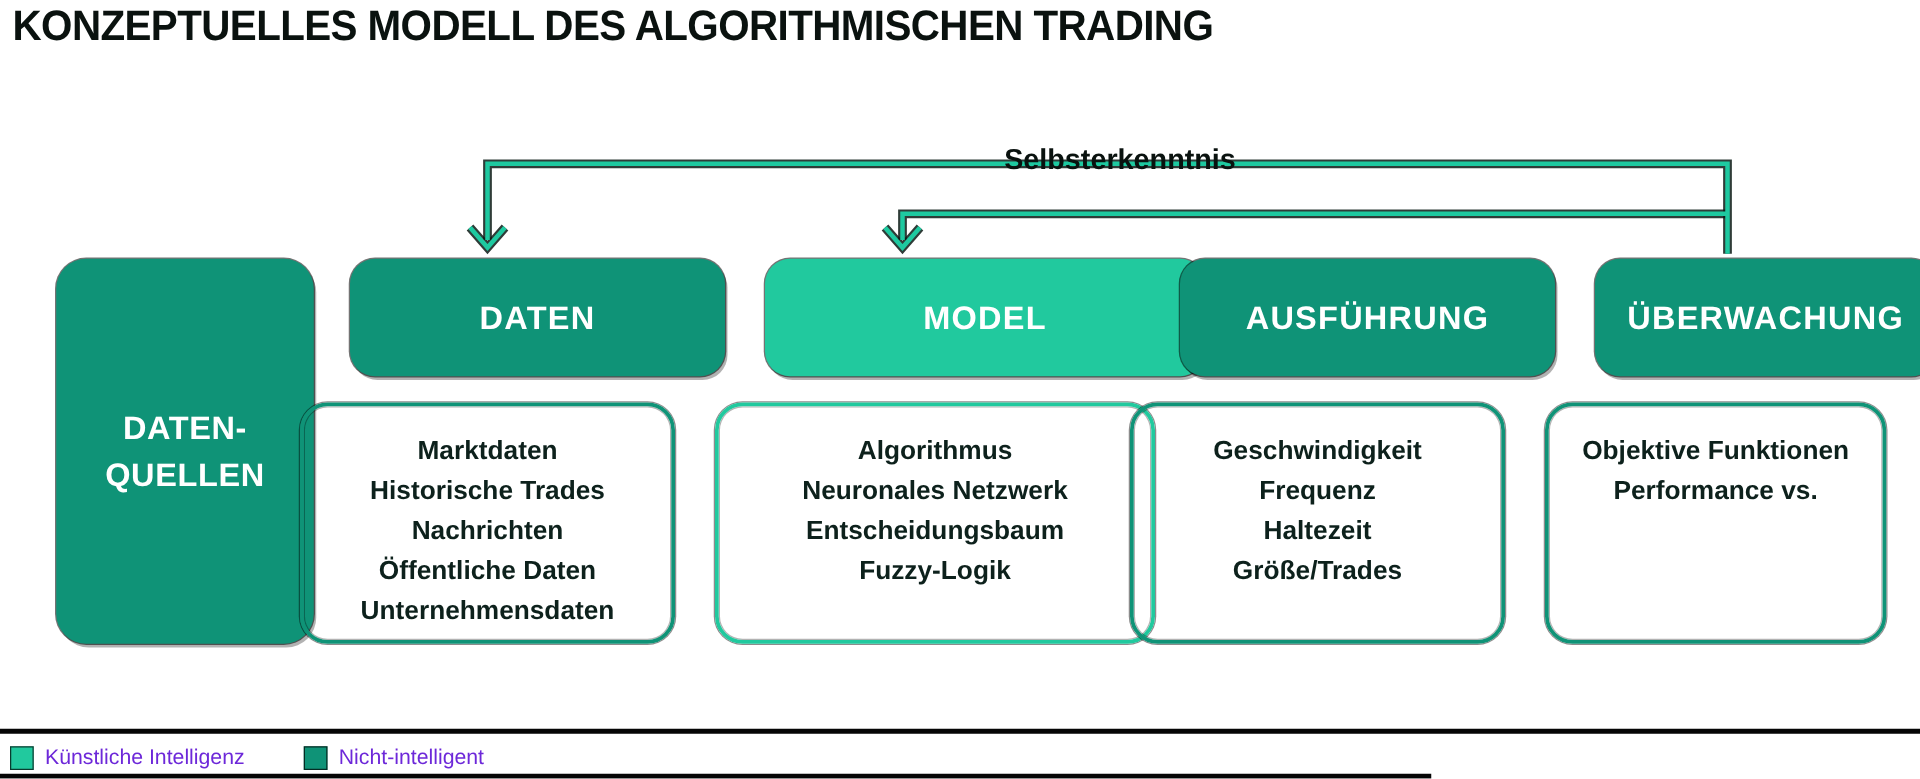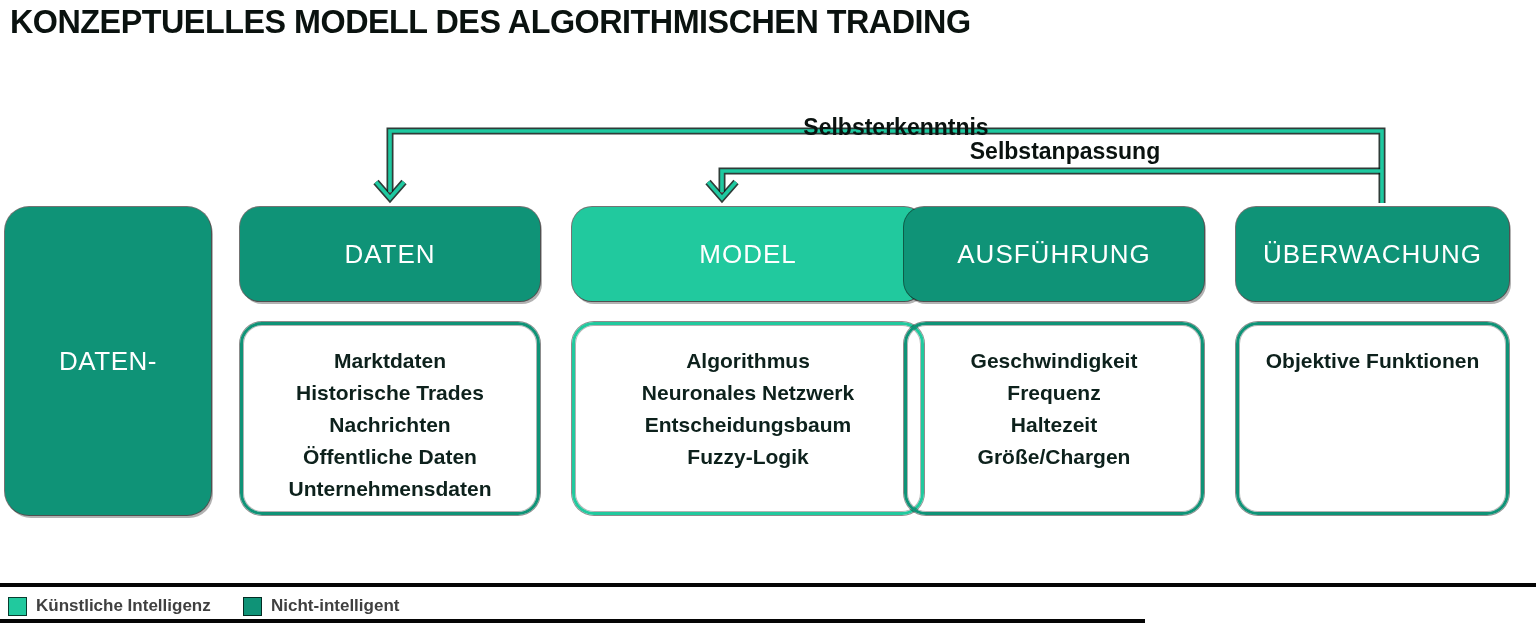--- a/index.html
+++ b/index.html
@@ -18,23 +18,24 @@
 
   .flabel{
     position:absolute;font-size:23px;font-weight:bold;color:#0A120F;
     transform:translateX(-50%);white-space:nowrap;
   }
 
   .box{
     position:absolute;box-sizing:border-box;text-align:center;
   }
   .filled{
-    color:#ffffff;font-weight:normal;
+    color:#ffffff;font-weight:bold;
     display:flex;flex-direction:column;align-items:center;justify-content:center;
     box-shadow:0 0 0 1px rgba(0,0,0,.55), 2px 3px 0 rgba(0,0,0,.3);
+    margin-left:40px;
   }
   .fill-ni{background:#0F9377;}
   .fill-ai{background:#21C99E;}
   .srcbox{
     left:5px;top:207px;width:206px;height:308px;border-radius:24px;
     font-size:26px;line-height:38px;letter-spacing:.5px;text-align:right;
   }
   .hdr{top:207px;height:94px;border-radius:20px;font-size:26px;letter-spacing:1px;}
 
   .content{
@@ -53,21 +54,21 @@
   .divider{position:absolute;left:0;top:583px;width:1536px;height:4px;background:#050505;}
   .bottom-bar{position:absolute;left:0;top:619px;width:1145px;height:4px;background:#050505;}
 
   .legend{position:absolute;left:8px;top:596px;height:22px;}
   .legend-item{position:absolute;top:0;display:flex;align-items:center;}
   .legend-item.l1{left:0;}
   .legend-item.l2{left:235px;}
   .swatch{width:19px;height:19px;border:1px solid rgba(0,0,0,.7);box-sizing:border-box;margin-right:9px;}
   .swatch.ai{background:#21C99E;}
   .swatch.ni{background:#0F9377;}
-  .legend-label{font-size:17px;font-weight:bold;color:#404040;white-space:nowrap;}
+  .legend-label{font-size:17px;font-weight:normal;color:#6d28d9;white-space:nowrap;}
 </style>
 </head>
 <body>
 
 <div class="stage">
 
   <h1 class="diagram-title">KONZEPTUELLES MODELL DES ALGORITHMISCHEN TRADING</h1>
 
   <svg class="connectors" viewBox="0 0 1536 623" aria-hidden="true">
     <g class="shadow">
@@ -78,24 +79,24 @@
     </g>
     <g class="line">
       <path d="M 1382 203 L 1382 131 L 390 131 L 390 192"></path>
       <path d="M 376 182 L 390 198 L 404 182"></path>
       <path d="M 1382 171 L 722 171 L 722 192"></path>
       <path d="M 708 182 L 722 198 L 736 182"></path>
     </g>
   </svg>
 
   <div class="flabel" style="left:896px;top:94px;margin-top:20px;">Selbsterkenntnis</div>
-  <div class="flabel" style="left:1065px;top:138px;">Selbstanpassung</div>
 
   <div class="box filled fill-ni srcbox">
     <div>DATEN-</div>
+    <div>QUELLEN</div>
   </div>
 
   <div class="box filled fill-ni hdr c1">
     <div>DATEN</div>
   </div>
   <div class="box content c1">
     <div>Marktdaten</div>
     <div>Historische Trades</div>
     <div>Nachrichten</div>
     <div>Öffentliche Daten</div>
@@ -112,28 +113,29 @@
     <div>Fuzzy-Logik</div>
   </div>
 
   <div class="box filled fill-ni hdr c3">
     <div>AUSFÜHRUNG</div>
   </div>
   <div class="box content c3">
     <div>Geschwindigkeit</div>
     <div>Frequenz</div>
     <div>Haltezeit</div>
-    <div>Größe/Chargen</div>
+    <div>Größe/Trades</div>
   </div>
 
   <div class="box filled fill-ni hdr c4">
     <div>ÜBERWACHUNG</div>
   </div>
   <div class="box content c4">
     <div>Objektive Funktionen</div>
+    <div>Performance vs.</div>
   </div>
 
   <div class="divider"></div>
 
   <div class="legend">
     <div class="legend-item l1">
       <span class="swatch ai"></span>
       <span class="legend-label">Künstliche Intelligenz</span>
     </div>
     <div class="legend-item l2">

